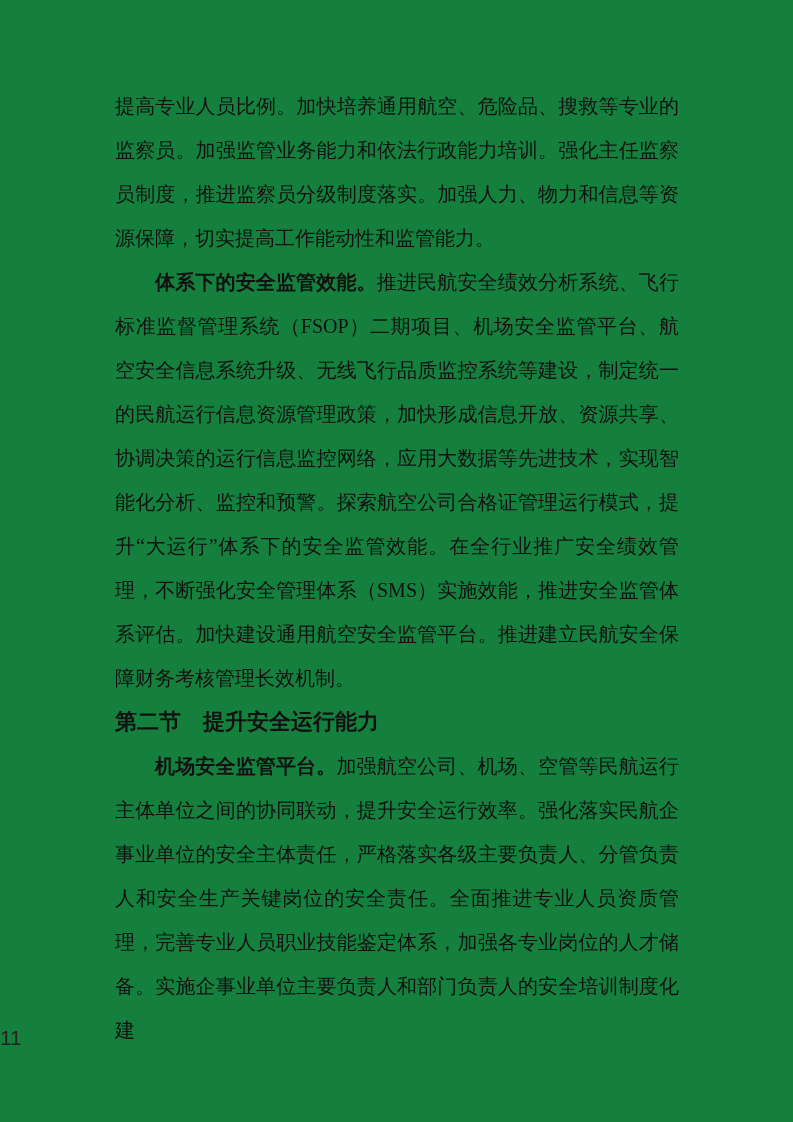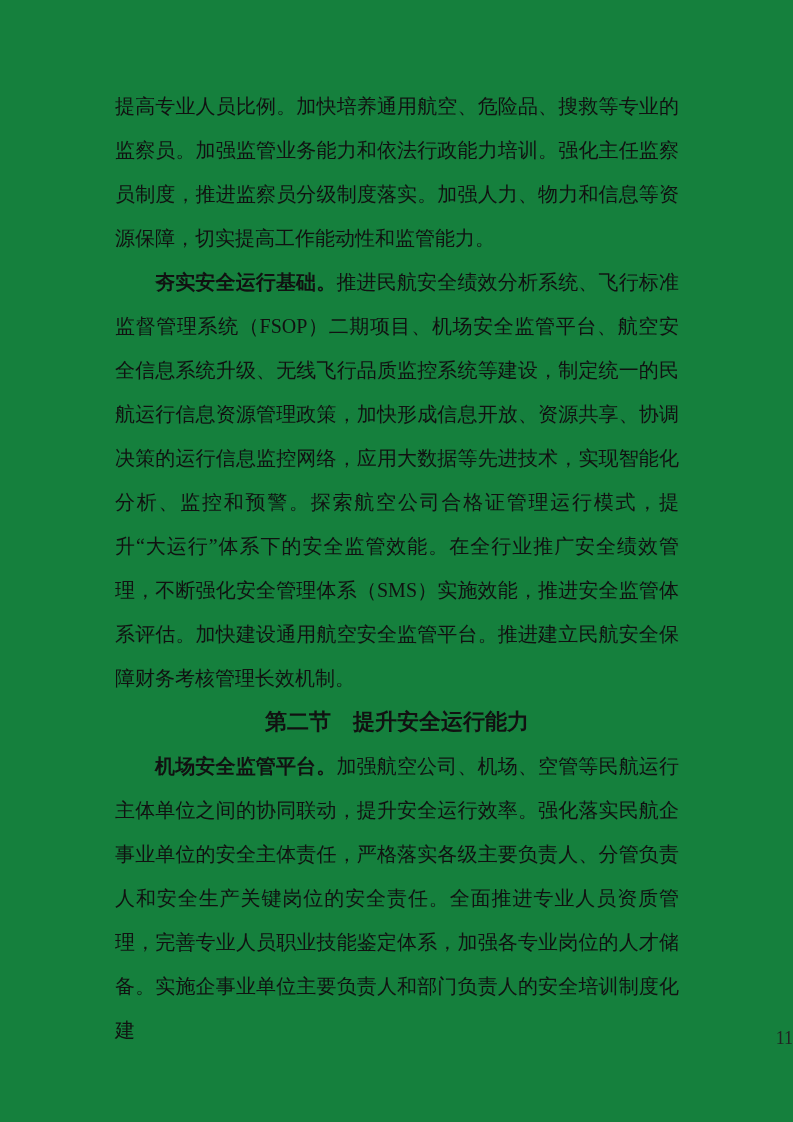--- a/index.html
+++ b/index.html
@@ -34,44 +34,44 @@
     text-indent: 2em;
   }
   .lead-bold {
     font-weight: bold;
   }
   .section-heading {
     margin: 0;
     font-size: 22px;
     line-height: 44px;
     font-weight: bold;
-    text-align: center;
+    text-align: left;
     color: #111111;
   }
   .page-number {
     position: absolute;
     left: 0;
     width: 793px;
     top: 1026px;
-    text-align: right;
-    font-size: 18px;
+    text-align: left;
+    font-size: 21px;
     line-height: 24px;
     color: #222222;
-    font-family: Liberation Serif, serif;
+    font-family: Liberation Sans, sans-serif;
   }
 </style>
 </head>
 <body>
 
 <div class="page">
   <div class="text-body">
 
     <p class="para"><span>提高专业人员比例。加快培养通用航空、危险品、搜救等专业的监察员。加强监管业务能力和依法行政能力培训。强化主任监察员制度，推进监察员分级制度落实。加强人力、物力和信息等资源保障，切实提高工作能动性和监管能力。</span></p>
 
-    <p class="para indent"><span class="lead-bold">夯实安全运行基础。</span><span>推进民航安全绩效分析系统、飞行标准监督管理系统（FSOP）二期项目、机场安全监管平台、航空安全信息系统升级、无线飞行品质监控系统等建设，制定统一的民航运行信息资源管理政策，加快形成信息开放、资源共享、协调决策的运行信息监控网络，应用大数据等先进技术，实现智能化分析、监控和预警。探索航空公司合格证管理运行模式，提升“大运行”体系下的安全监管效能。在全行业推广安全绩效管理，不断强化安全管理体系（SMS）实施效能，推进安全监管体系评估。加快建设通用航空安全监管平台。推进建立民航安全保障财务考核管理长效机制。</span></p>
+    <p class="para indent"><span class="lead-bold">体系下的安全监管效能。</span><span>推进民航安全绩效分析系统、飞行标准监督管理系统（FSOP）二期项目、机场安全监管平台、航空安全信息系统升级、无线飞行品质监控系统等建设，制定统一的民航运行信息资源管理政策，加快形成信息开放、资源共享、协调决策的运行信息监控网络，应用大数据等先进技术，实现智能化分析、监控和预警。探索航空公司合格证管理运行模式，提升“大运行”体系下的安全监管效能。在全行业推广安全绩效管理，不断强化安全管理体系（SMS）实施效能，推进安全监管体系评估。加快建设通用航空安全监管平台。推进建立民航安全保障财务考核管理长效机制。</span></p>
 
     <h2 class="section-heading">第二节　提升安全运行能力</h2>
 
     <p class="para indent"><span class="lead-bold">机场安全监管平台。</span><span>加强航空公司、机场、空管等民航运行主体单位之间的协同联动，提升安全运行效率。强化落实民航企事业单位的安全主体责任，严格落实各级主要负责人、分管负责人和安全生产关键岗位的安全责任。全面推进专业人员资质管理，完善专业人员职业技能鉴定体系，加强各专业岗位的人才储备。实施企事业单位主要负责人和部门负责人的安全培训制度化建</span></p>
 
   </div>
 
   <div class="page-number">11</div>
 </div>
 

